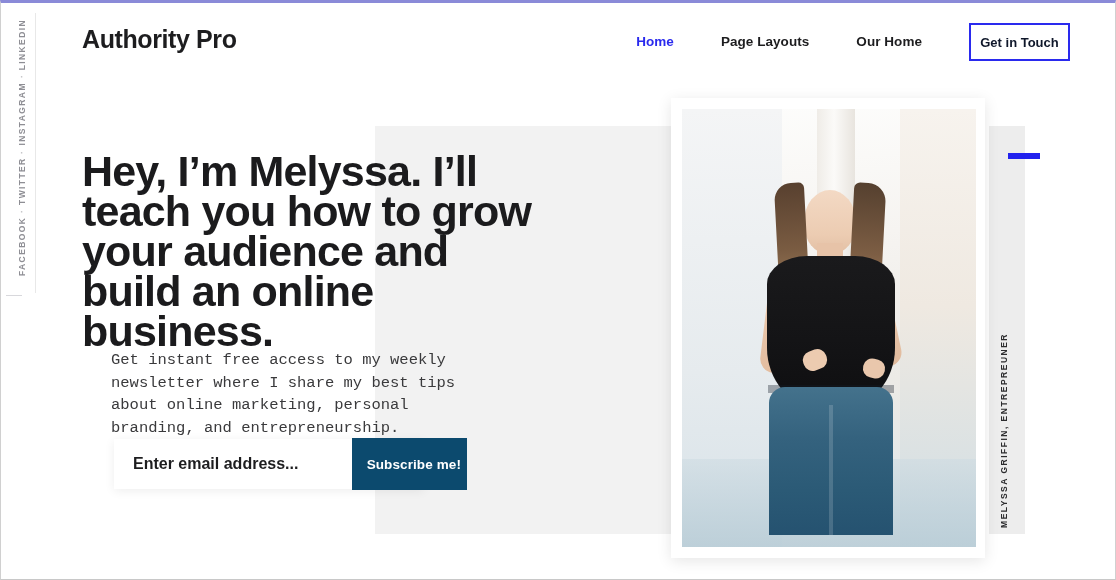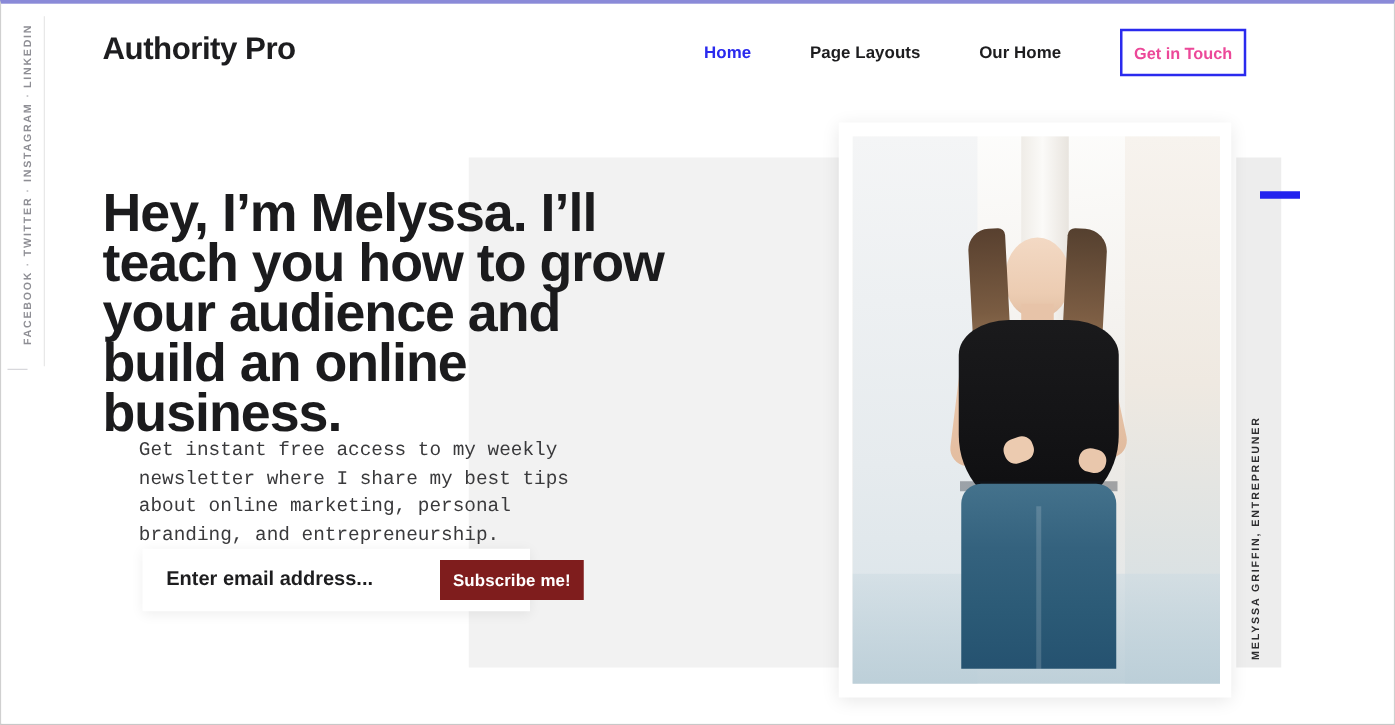--- a/index.html
+++ b/index.html
@@ -113,25 +113,25 @@
   }
   .nav-item.is-current { color: #2a2aee; }
   .nav-cta {
     display: inline-block;
     box-sizing: border-box;
     width: 101px;
     height: 38px;
     line-height: 36px;
     text-align: center;
     border: 2px solid #2a2aee;
-    color: #ec4899;
+    color: #0f172a;
     font-size: 13px;
     font-weight: 700;
     text-decoration: none;
-    margin-right: 118px;
+    margin-right: 45px;
     white-space: nowrap;
     font-family: "Liberation Sans Narrow", "Liberation Sans", sans-serif;
   }
 
   
   .gray-block-left {
     position: absolute;
     left: 374px;
     top: 123px;
     width: 348px;
@@ -209,30 +209,31 @@
     font-weight: 600;
     color: #1d1d1f;
   }
   .email-input::placeholder {
     color: #1d1d1f;
     opacity: 1;
   }
   .subscribe-btn {
     flex: 0 0 auto;
     width: 115px;
-    height: 32px;
+    height: 52px;
     margin-right: 5px;
     border: 0;
-    background: #7f1d1d;
+    background: #0c4a6e;
     color: #ffffff;
     font-family: "Liberation Sans Narrow", "Liberation Sans", sans-serif;
     font-size: 13.5px;
     font-weight: 700;
     cursor: pointer;
     letter-spacing: 0.1px;
+    text-align: right;
   }
 
   
   .photo-frame {
     position: absolute;
     left: 670px;
     top: 95px;
     width: 314px;
     height: 460px;
     background: #ffffff;

